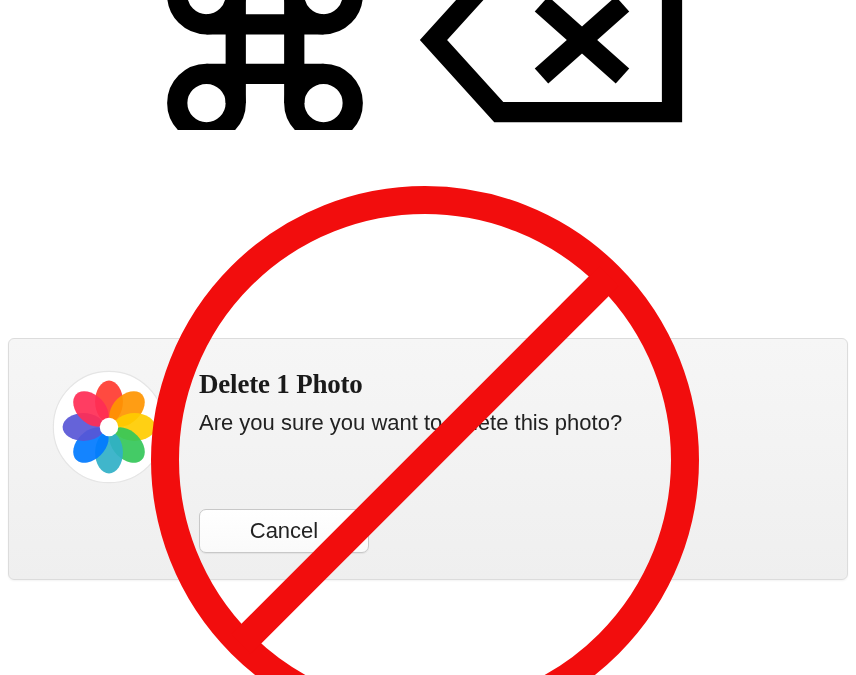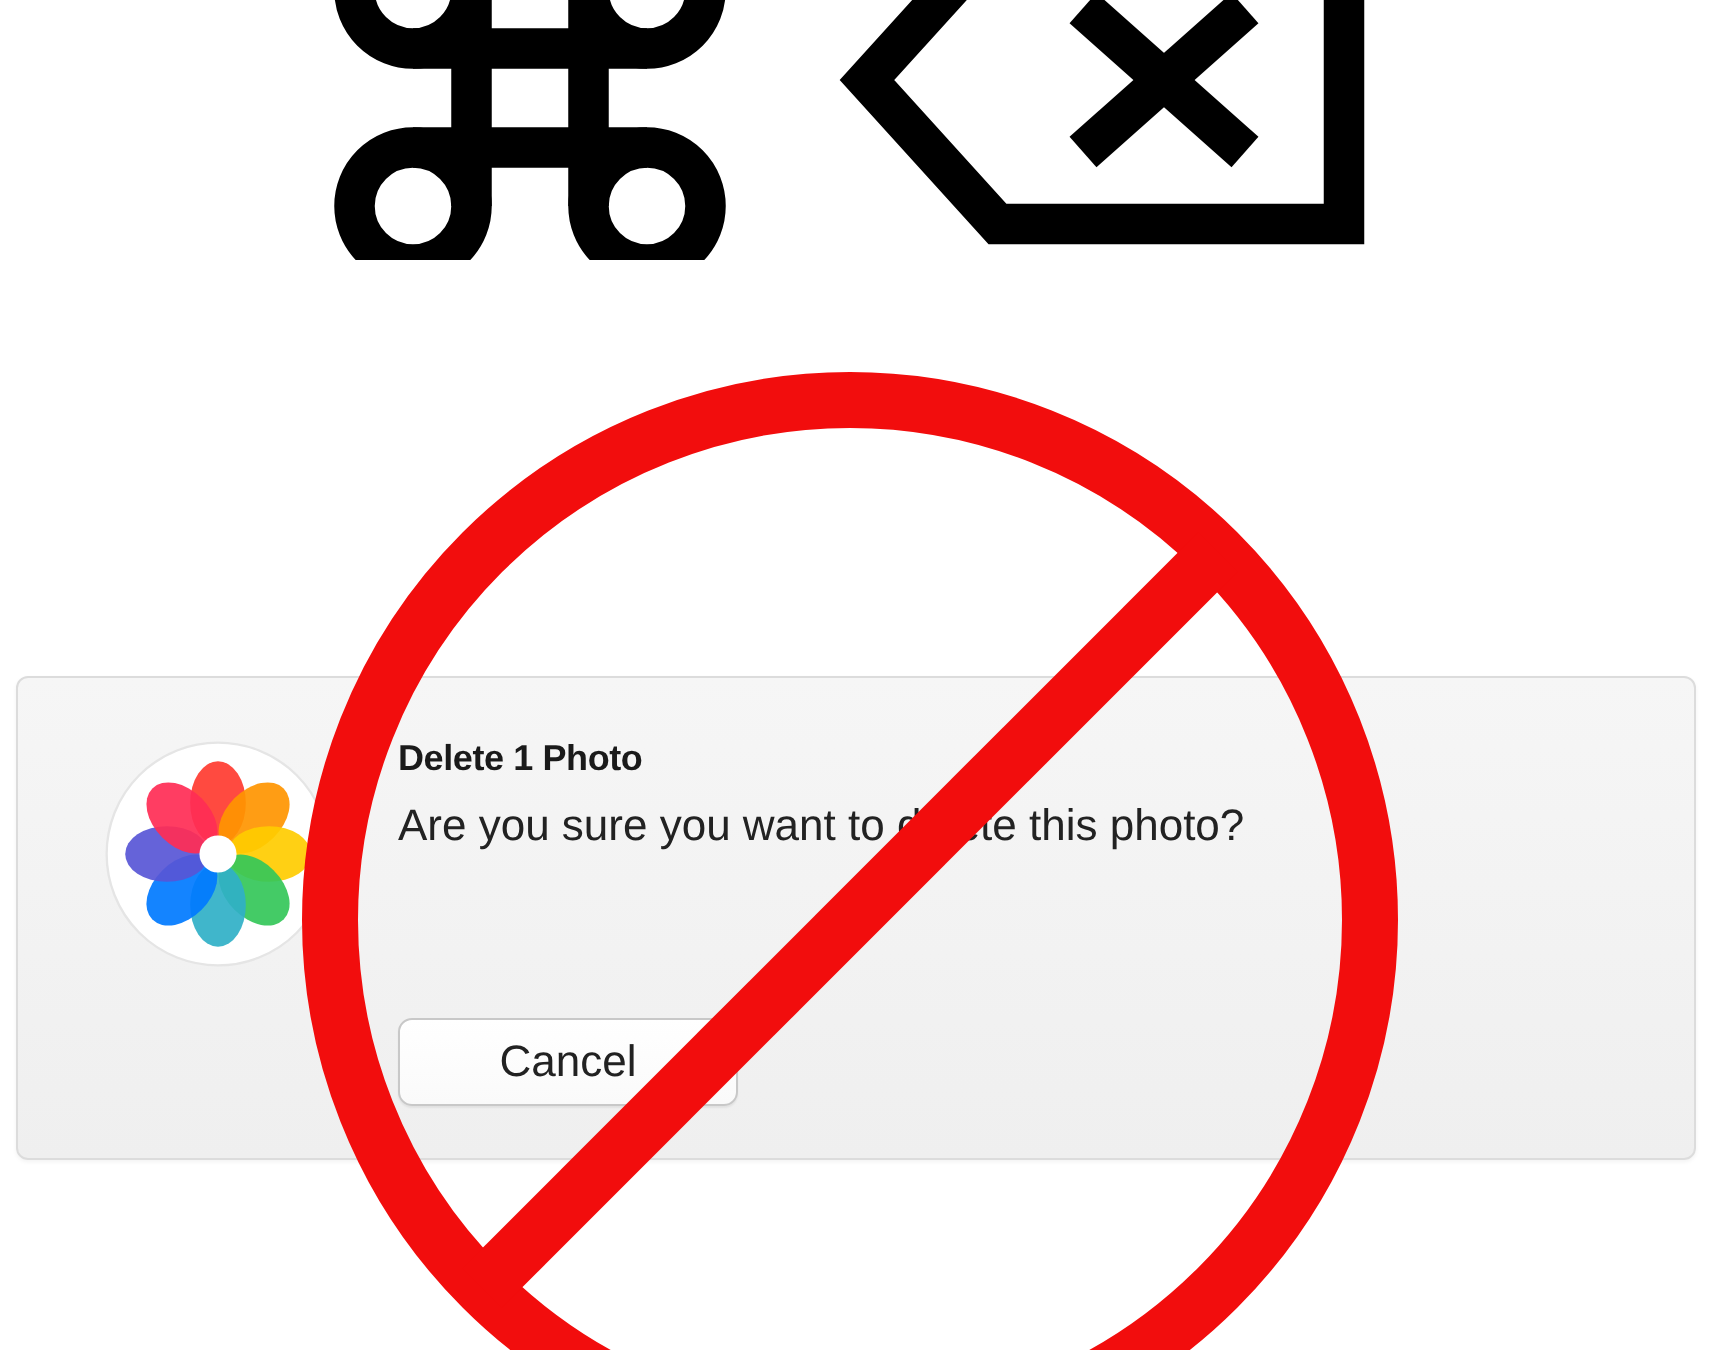--- a/index.html
+++ b/index.html
@@ -48,25 +48,26 @@
       column-gap: 20px;
     }
     .app-icon {
       grid-column: 1;
       grid-row: 1 / span 2;
       display: flex;
       align-items: flex-start;
       justify-content: center;
     }
     .dialog-title {
-      font-size: 18px;
+      font-size: 27px;
       font-weight: 700;
       color: #1a1a1a;
       margin-bottom: 8px;
       letter-spacing: -0.2px;
+      font-family: Liberation Serif, serif;
     }
     .dialog-message {
       font-size: 22px;
       font-weight: 400;
       color: #222;
       line-height: 1.35;
     }
     .button-row {
       grid-column: 2;
       grid-row: 3;

